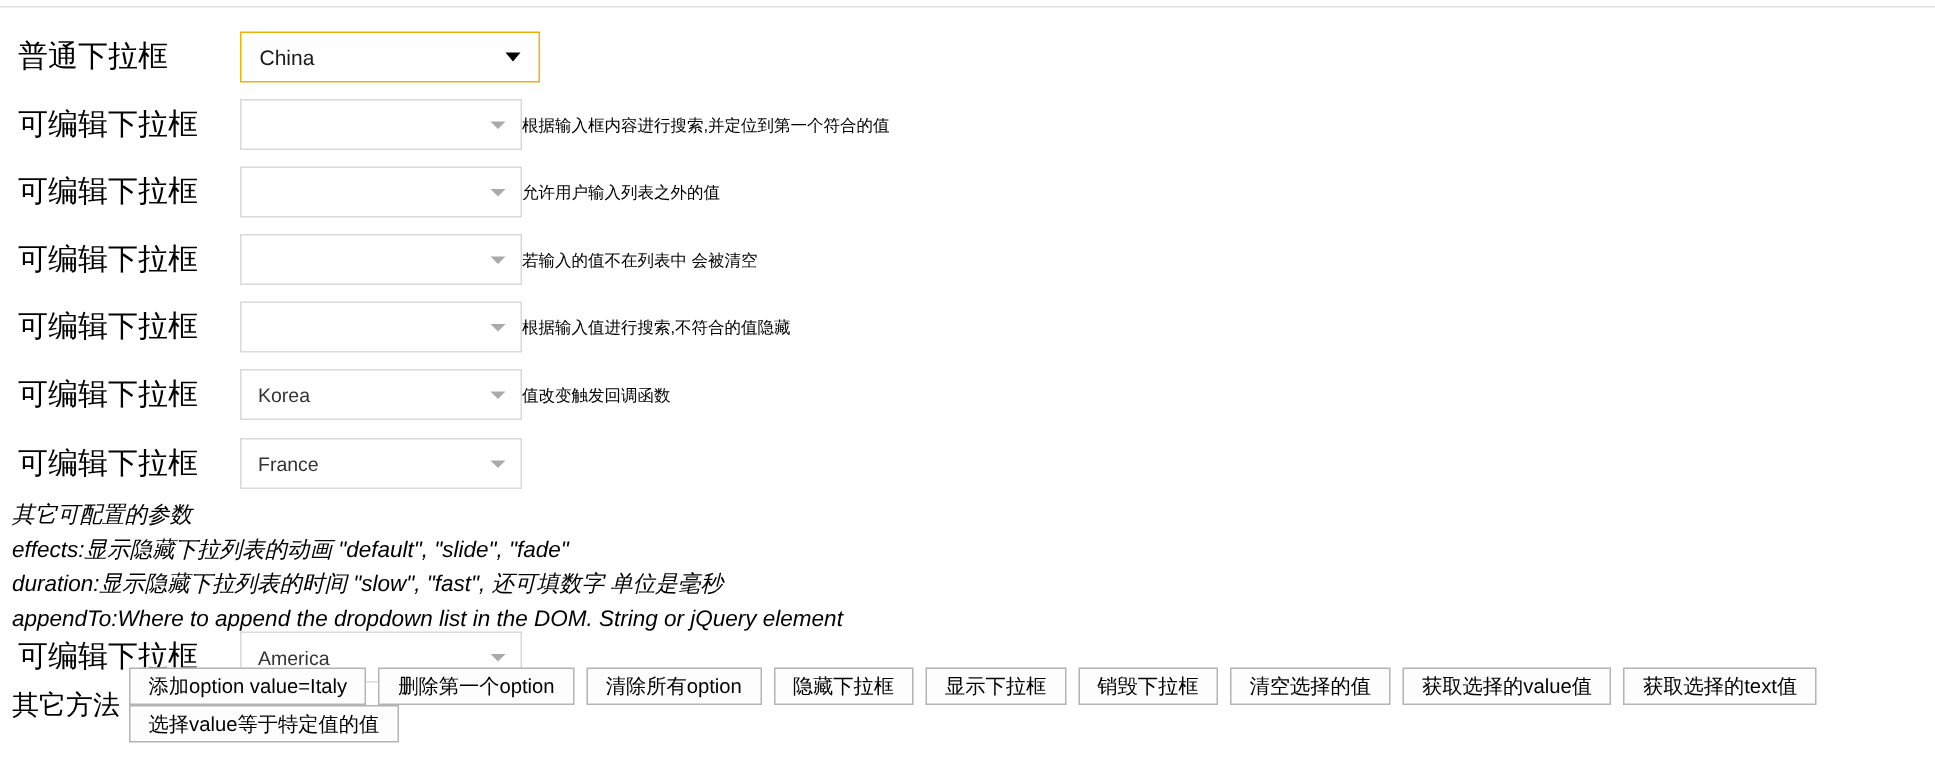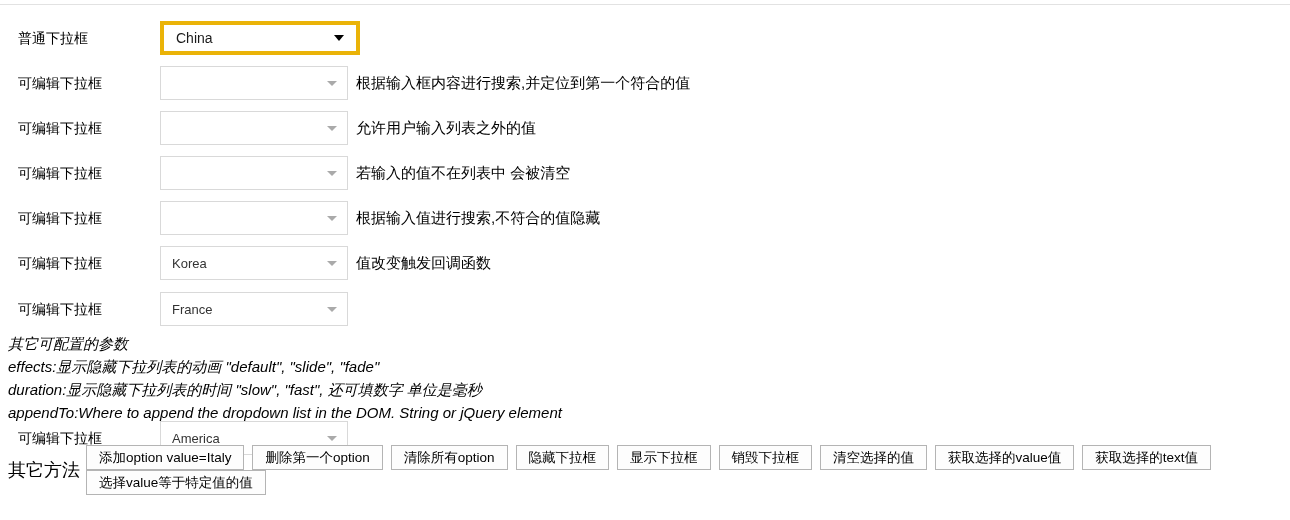--- a/index.html
+++ b/index.html
@@ -27,42 +27,41 @@
   
   .row {
     position: absolute;
     left: 0;
     height: 34px;
     display: flex;
     align-items: center;
   }
   .row-label {
     width: 160px;
-    padding-left: 18px;
-    box-sizing: border-box;
-    font-size: 14px;
+    padding-left: 12px;
+    box-sizing: border-box;
+    font-size: 20px;
     color: #000000;
     line-height: 34px;
     white-space: nowrap;
   }
   .desc {
-    font-size: 15px;
-    color: #000000;
-    white-space: nowrap;
-    margin-left: 8px;
+    font-size: 11px;
+    color: #000000;
+    white-space: nowrap;
     text-align: right;
   }
 
   
   .native-select {
     position: relative;
     width: 200px;
     height: 34px;
     box-sizing: border-box;
-    border: 4px solid #eab308;
+    border: 1px solid #eab308;
     background: #ffffff;
     display: flex;
     align-items: center;
   }
   .native-select .sel-text {
     font-size: 14px;
     color: #1a1a1a;
     padding-left: 12px;
     white-space: nowrap;
   }

